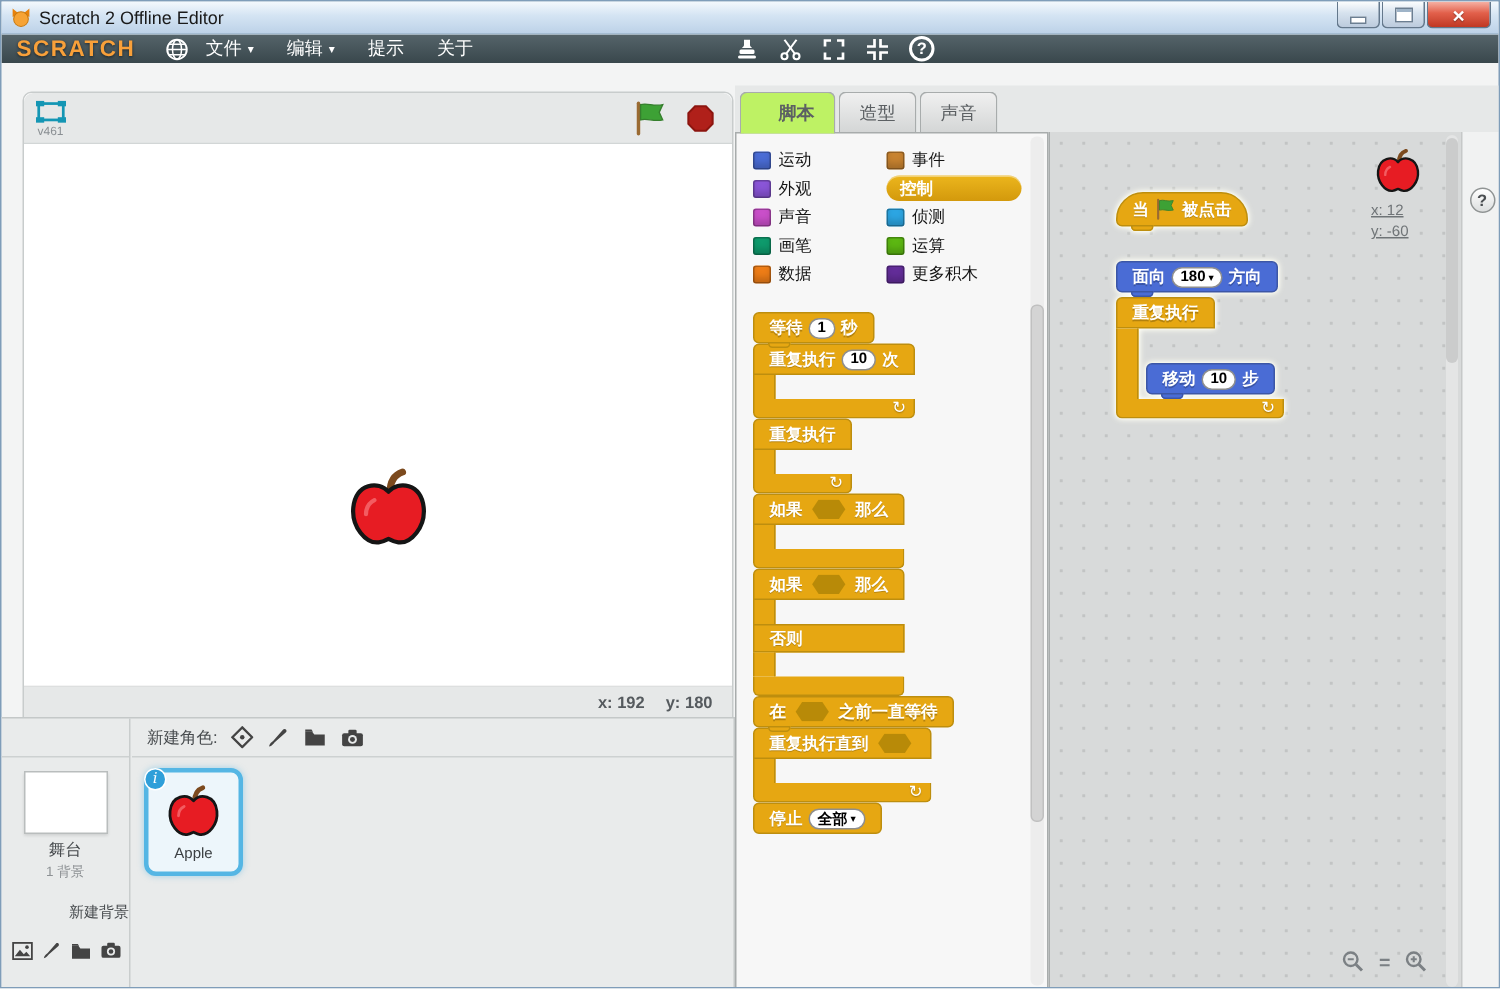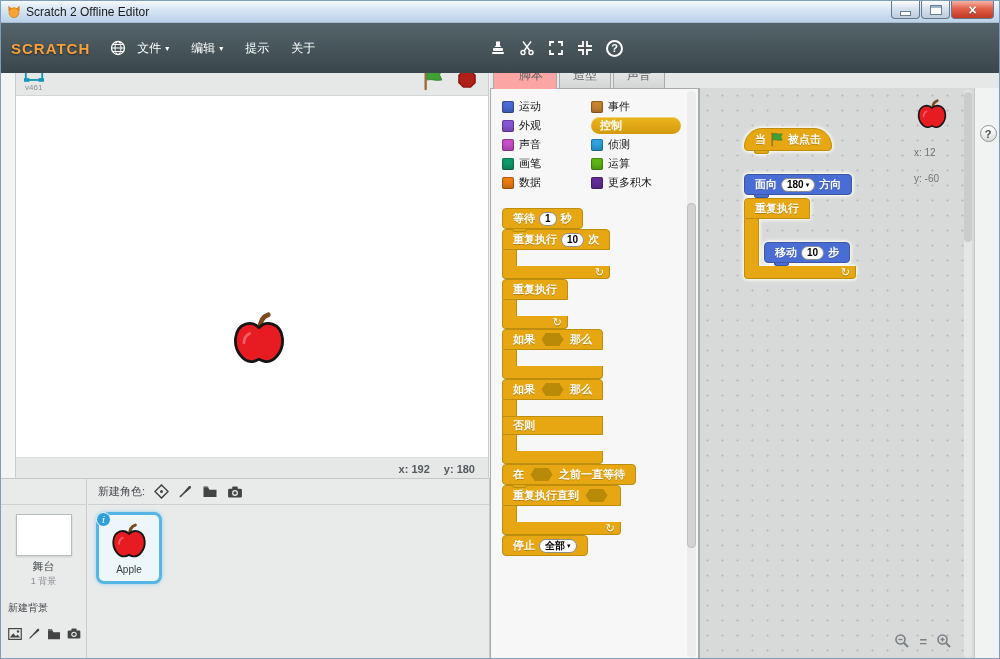--- a/index.html
+++ b/index.html
@@ -10,21 +10,21 @@
   .titlebar{position:absolute;left:0;top:0;width:100%;height:22px;background:linear-gradient(#f4f9fd,#d4e4f3 45%,#bdd2e8);border-bottom:1px solid #a4bcd2;display:flex;align-items:center;padding:0 6px;box-sizing:border-box;z-index:10;}
   .title-text{font-size:12px;color:#1a1a1a;margin-left:5px;}
   .win-controls{position:absolute;right:5px;top:0;display:flex;}
   .win-btn{width:29px;height:18px;border:1px solid #64788c;border-top:none;border-radius:0 0 4px 4px;background:linear-gradient(#fdfefe,#d6e2ee 45%,#bccbdd);display:flex;align-items:center;justify-content:center;margin-left:1px;box-sizing:border-box;}
   .win-btn.close{width:43px;background:linear-gradient(#f6b3a6,#e2604b 45%,#c03823);}
   .glyph-min{width:9px;height:3px;background:#fff;border:1px solid #6c7f92;margin-top:7px;}
   .glyph-max{width:10px;height:8px;border:1px solid #6c7f92;background:#fff;box-shadow:inset 0 2px 0 #9fb4c8;}
   .glyph-close{color:#fff;font-size:14px;font-weight:bold;line-height:1;text-shadow:0 1px 1px rgba(0,0,0,.4);}
 
   
-  .menubar{position:absolute;left:0;top:22px;width:100%;height:50px;background:linear-gradient(#55646a,#39474c);display:flex;align-items:center;padding:0 10px;box-sizing:border-box;z-index:9;}
+  .menubar{position:absolute;left:0;top:22px;width:100%;height:19px;background:linear-gradient(#55646a,#39474c);display:flex;align-items:center;padding:0 10px;box-sizing:border-box;z-index:9;}
   .logo{font-size:15px;font-weight:bold;color:#f8a03a;letter-spacing:1px;text-shadow:0 1px 2px rgba(0,0,0,.55);}
   .globe{margin-left:20px;display:flex;}
   .menu-item{color:#fff;font-size:12px;padding:0 11px;display:flex;align-items:center;gap:4px;font-family:Liberation Serif, serif;}
   .menu-caret{font-size:8px;color:#fff;}
   .tool-icons{position:absolute;left:489px;display:flex;align-items:center;gap:13px;}
   .tool{display:flex;}
   .tool-help{width:17px;height:17px;border:2px solid #fff;border-radius:50%;color:#fff;font-weight:bold;font-size:11px;display:flex;align-items:center;justify-content:center;box-sizing:border-box;}
 
   
   .stage-panel{position:absolute;left:14px;top:60px;width:474px;height:417px;background:#fff;border:1px solid #c8cccc;border-radius:6px 6px 0 0;box-sizing:border-box;z-index:2;}
@@ -37,38 +37,38 @@
   .stage-footer{height:21px;background:#e6e8e8;border-top:1px solid #dddfdf;display:flex;align-items:center;justify-content:flex-end;padding-right:13px;gap:14px;}
   .coord{font-size:11px;font-weight:bold;color:#555a5e;}
 
   
   .sprite-panel{position:absolute;left:0;top:477px;width:489px;height:182px;background:#e9ebeb;border-top:1px solid #c4c8c8;border-right:1px solid #c4c8c8;box-sizing:border-box;z-index:2;}
   .sp-left{position:absolute;left:0;top:0;width:86px;height:100%;border-right:1px solid #c9cdcd;box-sizing:border-box;}
   .sp-left-head{height:25px;border-bottom:1px solid #cdd1d1;}
   .stage-thumb{width:56px;height:42px;background:#fff;border:1px solid #b9bdbd;margin:9px auto 3px;box-shadow:0 1px 2px rgba(0,0,0,.12);box-sizing:border-box;}
   .st-title{text-align:center;font-size:11px;color:#474b4e;}
   .st-sub{text-align:center;font-size:9px;color:#8d9194;margin-top:1px;}
-  .nb-label{font-size:10px;color:#474b4e;margin:13px 0 12px 7px;}
+  .nb-label{font-size:10px;color:#474b4e;margin:13px 0 12px 7px;text-align:right;}
   .nb-icons{display:flex;gap:6px;margin-left:7px;align-items:center;}
   .sp-right{position:absolute;left:87px;top:0;right:0;height:100%;}
   .sp-head{height:25px;border-bottom:1px solid #cdd1d1;display:flex;align-items:center;padding:0 10px;gap:9px;}
   .sp-title{font-size:12px;color:#474b4e;flex:1;}
   .ns-label{font-size:11px;color:#474b4e;}
   .sp-icon{display:flex;}
   .sprite-list{padding:7px 8px;}
   .sprite-thumb{position:relative;width:66px;height:72px;background:#edf6fb;border:3px solid #55b6e4;border-radius:8px;box-sizing:border-box;display:flex;flex-direction:column;align-items:center;justify-content:center;box-shadow:0 0 4px rgba(85,182,228,.5);}
   .info-i{position:absolute;left:-3px;top:-3px;width:15px;height:15px;border-radius:50%;background:#2f9fd9;border:1px solid #fff;color:#fff;font-size:10px;font-style:italic;font-family:"DejaVu Serif",serif;display:flex;align-items:center;justify-content:center;box-sizing:border-box;}
   .sprite-name{font-size:10px;color:#3c4043;margin-top:2px;}
 
   
   .top-strip{position:absolute;left:489px;top:56px;width:511px;height:31px;background:#e6e8e8;z-index:1;}
   .palette-panel{position:absolute;left:489px;top:56px;width:209px;height:603px;z-index:2;}
   .tabs{position:absolute;left:3px;top:4px;display:flex;z-index:3;}
   .tab{height:27px;line-height:26px;padding:0 13px;margin-right:2px;font-size:12px;color:#5c6063;background:linear-gradient(#f0f0f0,#d4d6d6);border:1px solid #a8acac;border-bottom:none;border-radius:5px 5px 0 0;box-sizing:border-box;}
-  .tab.active{background:#fca5a5;font-weight:normal;height:28px;padding-left:25px;}
+  .tab.active{background:#bef264;font-weight:bold;height:28px;padding-left:25px;}
   .palette-box{position:absolute;left:0;top:31px;width:100%;height:572px;background:#f7f7f7;border:1px solid #a8acac;box-sizing:border-box;}
   .cats{padding:8px 0 0 11px;display:grid;grid-template-rows:repeat(5,19px);grid-template-columns:89px auto;grid-auto-flow:column;align-items:center;}
   .cat{display:flex;align-items:center;gap:5px;font-size:11px;color:#141414;}
   .cat .sq{width:12px;height:12px;border-radius:2px;box-shadow:inset 0 0 0 1px rgba(0,0,0,.25), inset 0 -4px 4px rgba(0,0,0,.18);}
   .cat.selected{background:linear-gradient(#ecb61d,#d3990c);border-radius:9px;color:#fff;font-weight:bold;width:90px;height:17px;padding-left:9px;box-sizing:border-box;box-shadow:inset 0 1px 0 rgba(255,255,255,.4);}
   .pal-blocks{padding:16px 0 0 11px;display:flex;flex-direction:column;align-items:flex-start;}
   .pal-scroll{position:absolute;right:2px;top:2px;bottom:2px;width:9px;background:#ededed;border-radius:4px;}
   .pal-thumb{position:absolute;left:0;top:112px;width:9px;height:345px;background:#d4d4d4;border:1px solid #c0c0c0;border-radius:4px;box-sizing:border-box;}
 
   
@@ -87,21 +87,21 @@
   .cmid{display:flex;align-self:stretch;min-height:16px;}
   .carm{width:15px;background:#e6a712;border-left:1px solid #bd8e0e;border-right:1px solid #bd8e0e;box-sizing:border-box;}
   .cmouth{padding:3px 6px 3px 5px;}
   .cbot{align-self:stretch;height:13px;background:#e6a712;border:1px solid #bd8e0e;border-top:none;border-radius:0 0 4px 4px;display:flex;align-items:center;justify-content:flex-end;padding:0 5px;box-sizing:border-box;}
   .celse{align-self:stretch;height:19px;background:#e6a712;border:1px solid #bd8e0e;display:flex;align-items:center;padding:0 10px;color:#fff;font-size:11px;font-weight:bold;text-shadow:0 1px 0 rgba(0,0,0,.22);box-sizing:border-box;}
   .looparrow{color:#fff;font-size:11px;line-height:1;text-shadow:0 1px 1px rgba(0,0,0,.3);}
 
   
   .script-panel{position:absolute;left:698px;top:87px;width:275px;height:572px;background-color:#d8dada;background-image:radial-gradient(#c2c4c4 1px,transparent 1.3px);background-size:15px 15px;border-left:1px solid #a8acac;box-sizing:border-box;z-index:2;}
   .sprite-info{position:absolute;top:10px;right:24px;display:flex;flex-direction:column;align-items:flex-start;font-size:10px;color:#6f7477;}
-  .sprite-info .si{margin-top:15px;}
+  .sprite-info .si{margin-top:3px;text-decoration:underline;}
   .script-stack{position:absolute;left:44px;top:40px;display:flex;flex-direction:column;align-items:flex-start;gap:3px;filter:drop-shadow(0 0 2px rgba(255,255,255,.95)) drop-shadow(0 0 1px rgba(255,255,230,.9));}
   .zoom-controls{position:absolute;right:22px;bottom:11px;display:flex;align-items:center;gap:9px;}
   .zoom-eq{font-size:13px;font-weight:bold;color:#7b8084;}
   .v-scroll{position:absolute;right:2px;top:2px;bottom:2px;width:8px;background:#e4e5e5;border-radius:4px;}
   .v-thumb{position:absolute;left:0;top:2px;width:8px;height:150px;background:#cbcccc;border-radius:4px;}
   .help-strip{position:absolute;left:973px;top:87px;width:27px;height:572px;background:#f1f2f2;border-left:1px solid #c6c8c8;box-sizing:border-box;z-index:2;}
   .help-btn{width:17px;height:17px;margin:37px auto 0;border-radius:50%;border:1px solid #909494;background:linear-gradient(#fff,#dcdede);color:#4a4e51;font-size:11px;font-weight:bold;display:flex;align-items:center;justify-content:center;box-sizing:border-box;}
 </style>
 </head>
 <body>

